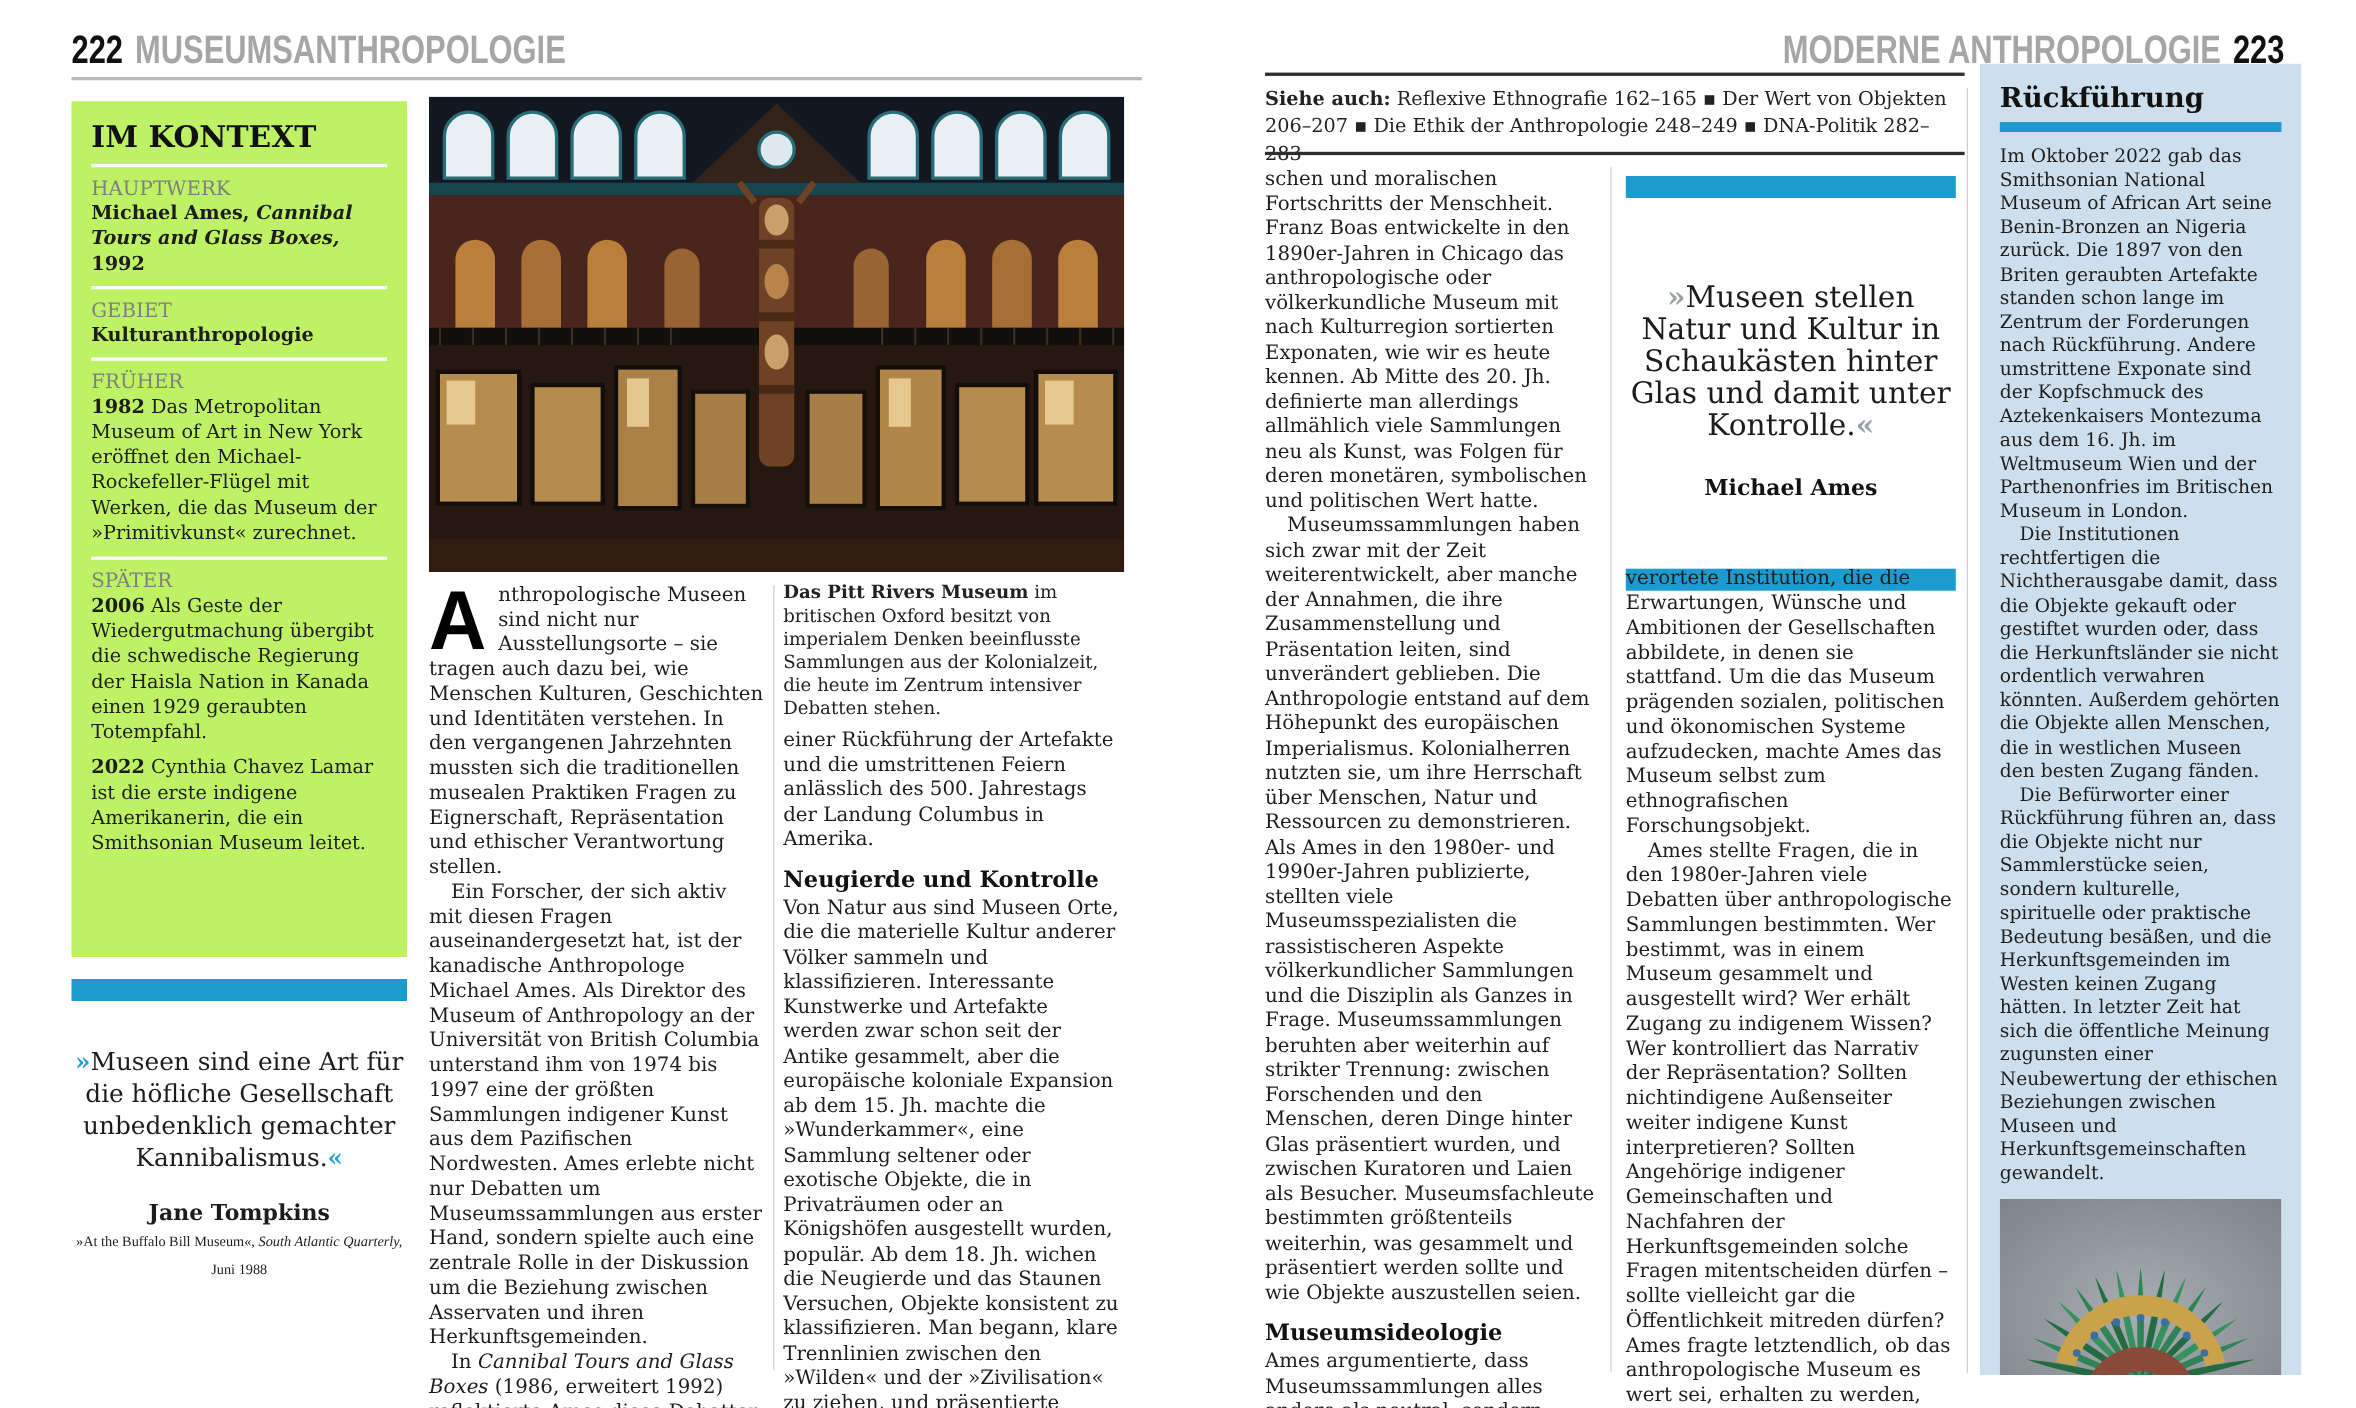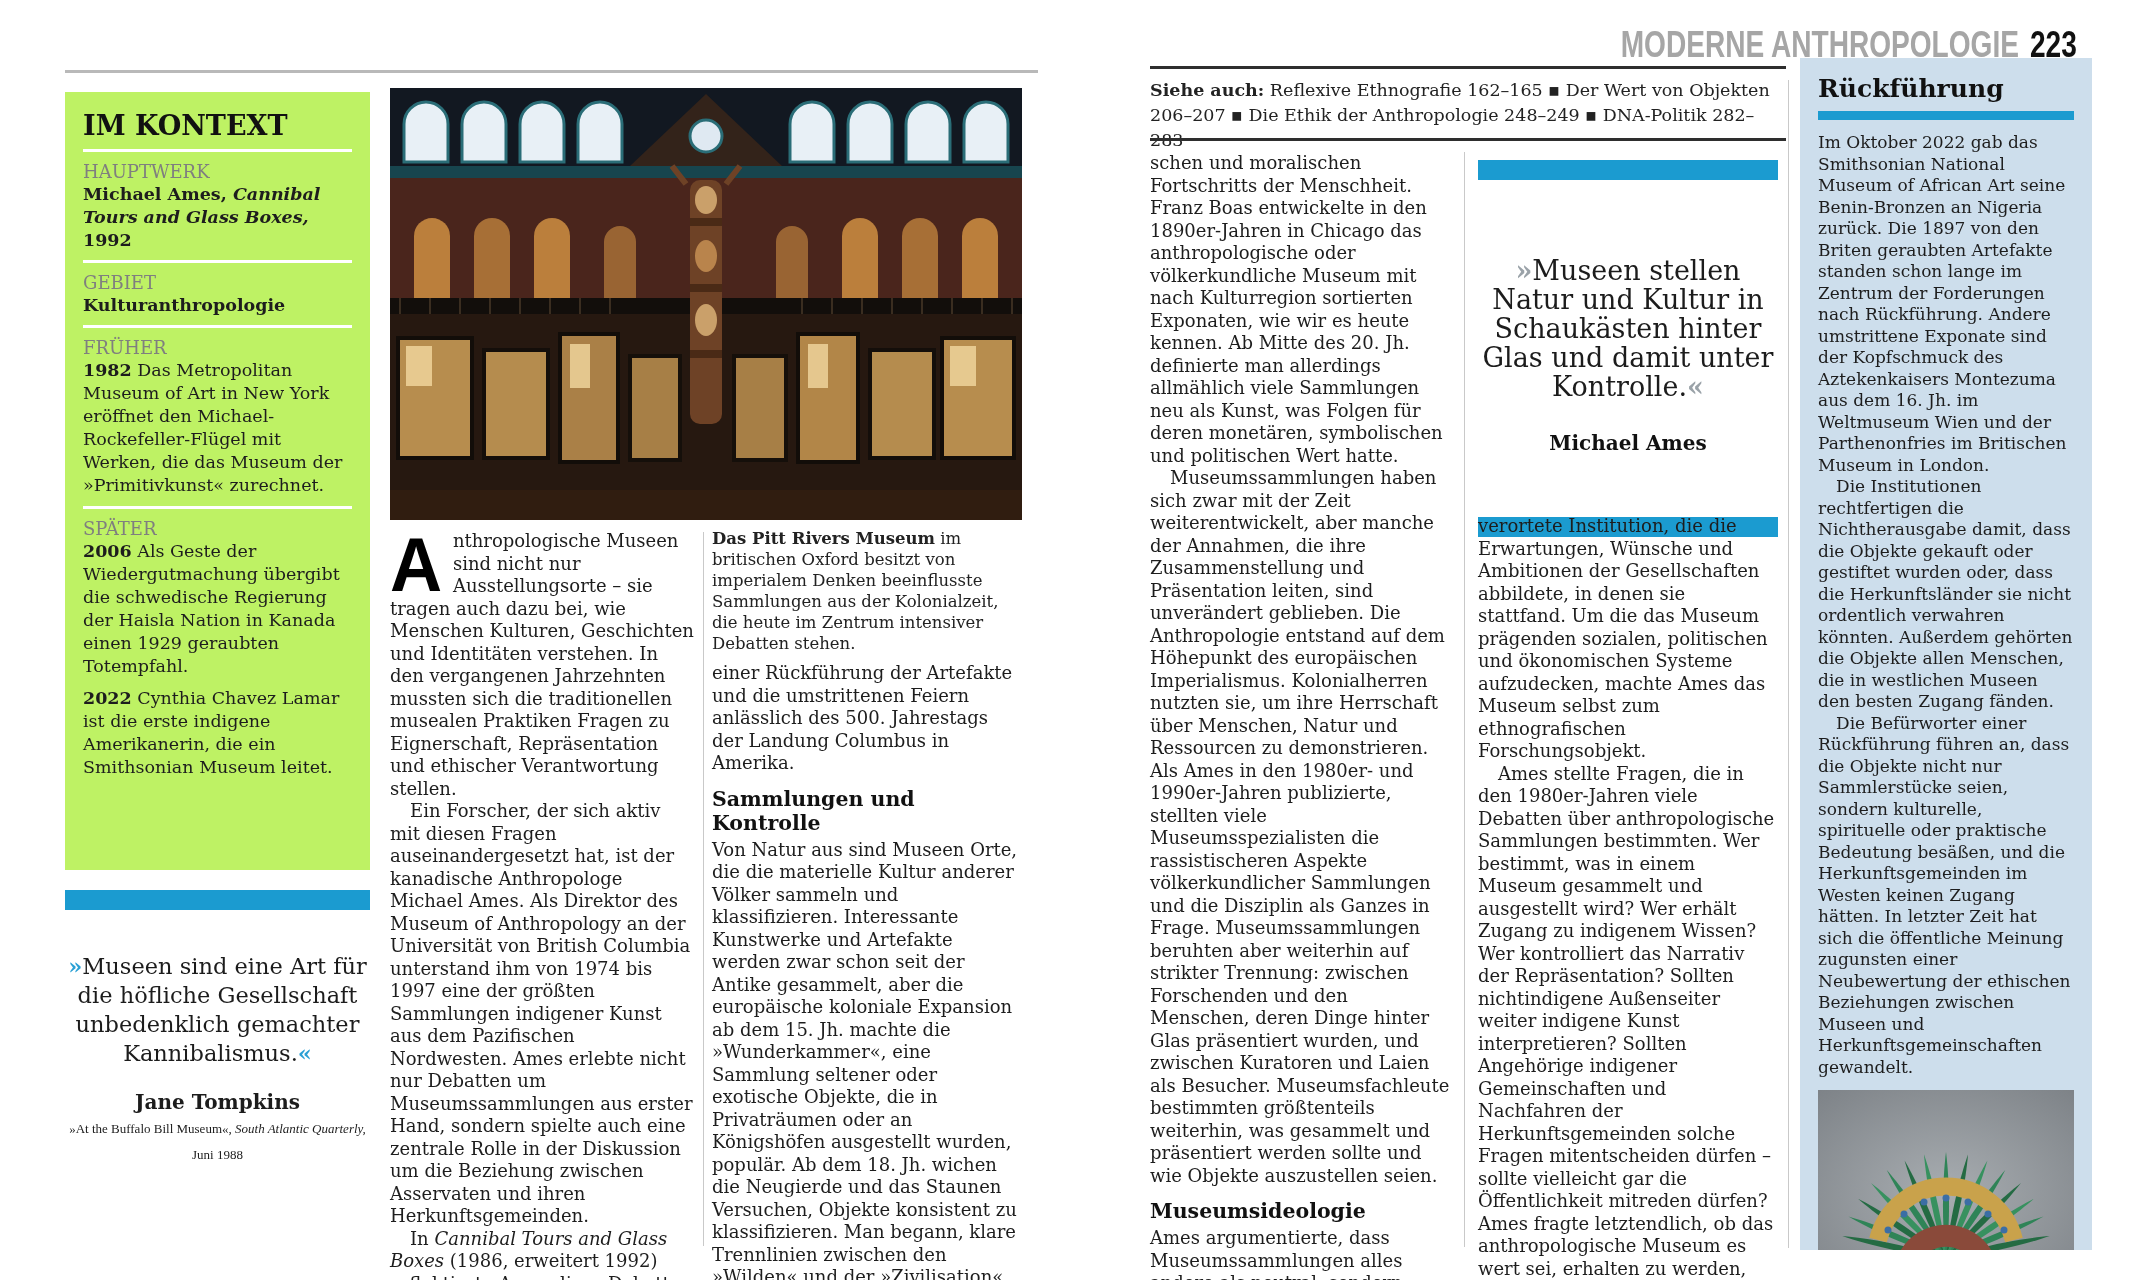--- a/index.html
+++ b/index.html
@@ -69,20 +69,23 @@
   .repat-body{font-size:17px;line-height:21.5px;color:#1d1d1d;hyphens:auto;}
   .repat-body p{margin:0;}
   .repat-body p.ind{text-indent:18px;}
   .repat-photo{display:block;width:256px;height:188px;margin:12px 0 8px 0;}
 </style>
 </head>
 <body>
 
 <div class="page">
 
+  <div class="hdr hdr-left">
+    <span class="squeeze"><span class="pgnum">222</span><span class="secname">MUSEUMSANTHROPOLOGIE</span></span>
+  </div>
   <div class="rule" style="left:65px;top:70px;width:973px;"></div>
 
   <div class="hdr hdr-right">
     <span class="squeeze"><span class="secname-r">MODERNE ANTHROPOLOGIE</span><span class="pgnum">223</span></span>
   </div>
 
   <div class="rule-dark" style="left:1150px;top:66px;width:636px;"></div>
   <div class="see-also">
     <b>Siehe auch:</b><span> Reflexive Ethnografie 162–165 ▪ Der Wert von Objekten 206–207 ▪ Die Ethik der Anthropologie 248–249 ▪ DNA-Politik 282–283</span>
   </div>
@@ -209,21 +212,21 @@
   <div class="col col1">
     <p><span class="dropcap">A</span><span>nthropologische Museen sind nicht nur Ausstellungsorte – sie tragen auch dazu bei, wie Menschen Kulturen, Geschichten und Identitäten verstehen. In den vergangenen Jahrzehnten mussten sich die traditionellen musealen Praktiken Fragen zu Eignerschaft, Repräsentation und ethischer Verantwortung stellen.</span></p>
     <p class="ind"><span>Ein Forscher, der sich aktiv mit diesen Fragen auseinandergesetzt hat, ist der kanadische Anthropologe Michael Ames. Als Direktor des Museum of Anthropology an der Universität von British Columbia unterstand ihm von 1974 bis 1997 eine der größten Sammlungen indigener Kunst aus dem Pazifischen Nordwesten. Ames erlebte nicht nur Debatten um Museumssammlungen aus erster Hand, sondern spielte auch eine zentrale Rolle in der Diskussion um die Beziehung zwischen Asservaten und ihren Herkunftsgemeinden.</span></p>
     <p class="ind"><span>In </span><i>Cannibal Tours and Glass Boxes</i><span> (1986, erweitert 1992) reflektierte Ames diese Debatten und sich verändernde Beziehungen, wie die lauter werdenden Rufe nach</span></p>
   </div>
 
   <div class="vsep" style="left:703px;top:532px;height:714px;"></div>
 
   <div class="col col2">
     <p><span>einer Rückführung der Artefakte und die umstrittenen Feiern anlässlich des 500. Jahrestags der Landung Columbus in Amerika.</span></p>
-    <h3>Sammlungen und Kontrolle</h3>
+    <h3>Neugierde und Kontrolle</h3>
     <p><span>Von Natur aus sind Museen Orte, die die materielle Kultur anderer Völker sammeln und klassifizieren. Interessante Kunstwerke und Artefakte werden zwar schon seit der Antike gesammelt, aber die europäische koloniale Expansion ab dem 15. Jh. machte die »Wunderkammer«, eine Sammlung seltener oder exotische Objekte, die in Privaträumen oder an Königshöfen ausgestellt wurden, populär. Ab dem 18. Jh. wichen die Neugierde und das Staunen Versuchen, Objekte konsistent zu klassifizieren. Man begann, klare Trennlinien zwischen den »Wilden« und der »Zivilisation« zu ziehen, und präsentierte Stufen des technologi-</span></p>
   </div>
 
   <div class="col col3">
     <p><span>schen und moralischen Fortschritts der Menschheit. Franz Boas entwickelte in den 1890er-Jahren in Chicago das anthropologische oder völkerkundliche Museum mit nach Kulturregion sortierten Exponaten, wie wir es heute kennen. Ab Mitte des 20. Jh. definierte man allerdings allmählich viele Sammlungen neu als Kunst, was Folgen für deren monetären, symbolischen und politischen Wert hatte.</span></p>
     <p class="ind"><span>Museumssammlungen haben sich zwar mit der Zeit weiterentwickelt, aber manche der Annahmen, die ihre Zusammenstellung und Präsentation leiten, sind unverändert geblieben. Die Anthropologie entstand auf dem Höhepunkt des europäischen Imperialismus. Kolonialherren nutzten sie, um ihre Herrschaft über Menschen, Natur und Ressourcen zu demonstrieren. Als Ames in den 1980er- und 1990er-Jahren publizierte, stellten viele Museumsspezialisten die rassistischeren Aspekte völkerkundlicher Sammlungen und die Disziplin als Ganzes in Frage. Museumssammlungen beruhten aber weiterhin auf strikter Trennung: zwischen Forschenden und den Menschen, deren Dinge hinter Glas präsentiert wurden, und zwischen Kuratoren und Laien als Besucher. Museumsfachleute bestimmten größtenteils weiterhin, was gesammelt und präsentiert werden sollte und wie Objekte auszustellen seien.</span></p>
     <h3>Museumsideologie</h3>
     <p><span>Ames argumentierte, dass Museumssammlungen alles andere als neutral, sondern ideologisch aktive Bereiche waren. Die anthropologische Sammlung war keine Repräsentation von Menschen anderer Kulturen, sondern eine historisch</span></p>
   </div>
 

